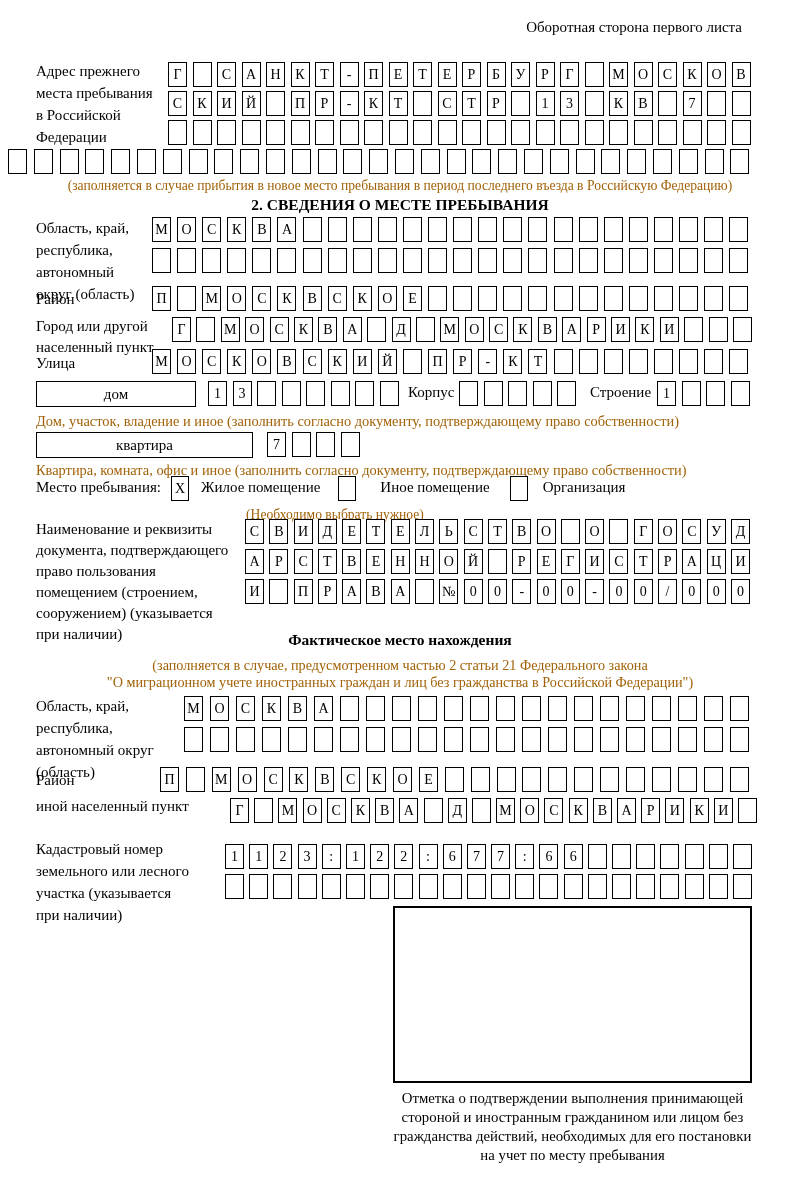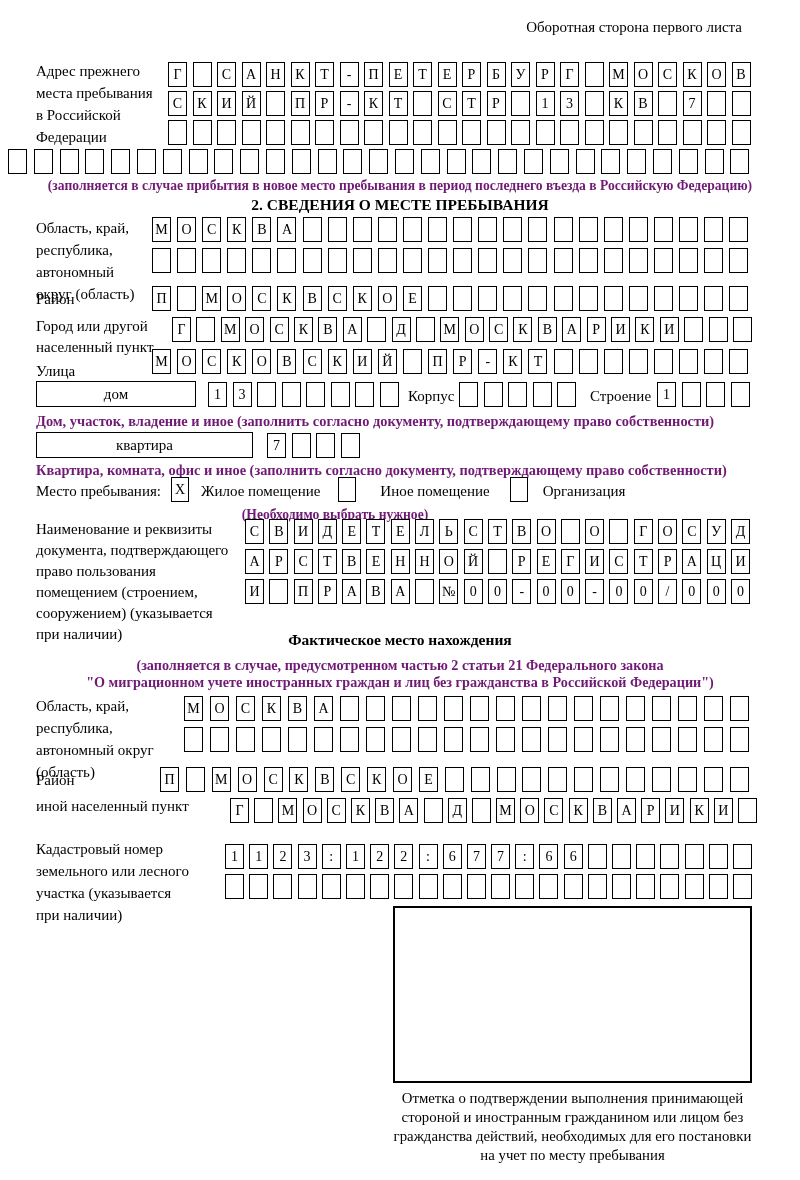--- a/index.html
+++ b/index.html
@@ -8,21 +8,21 @@
     position:relative;
     width:800px; height:1180px;
     background:#ffffff;
     color:#000;
     font-family:"Liberation Serif","DejaVu Serif",serif;
     overflow:hidden;
   }
   .abs { position:absolute; }
   .lbl { font-size:15px; line-height:22px; color:#000; }
   .lbl-sm { font-size:15px; line-height:21px; }
-  .note { font-size:13.6px; color:#701a75;font-weight:bold; }
+  .note { font-size:13.6px; color:#a16207; }
   .title { font-size:15.5px; font-weight:bold; text-align:center; width:100%; }
   .cells { display:flex; align-items:flex-start; }
   .cell {
     width:19px; height:25px;
     border:1.6px solid #000;
     display:inline-flex; align-items:center; justify-content:center;
     font-size:14px; font-family:"Liberation Serif","DejaVu Serif",serif;
     flex:0 0 auto; background:#fff;
   }
   .r-s1 .cell { margin-right:5.5px; }
@@ -37,21 +37,21 @@
   .widebox {
     border:1.6px solid #000; height:26px;
     display:flex; align-items:center; justify-content:center;
     font-size:15px; background:#fff;
   }
   .chk {
     width:18px; height:25px; border:1.6px solid #000;
     display:inline-flex; align-items:center; justify-content:center;
     font-size:14px; background:#fff; flex:0 0 auto;
   }
-  .inline-row { display:flex; align-items:flex-end; }
+  .inline-row { display:flex; align-items:flex-start; }
   .stamp {
     border:2px solid #000; background:#fff;
   }
   .caption { font-size:14.8px; line-height:19px; text-align:center; }
   .center { text-align:center; width:100%; }
 </style>
 </head>
 <body>
 
 <div class="page">
@@ -290,21 +290,21 @@
       <span class="cell">А</span>
       <span class="cell">Р</span>
       <span class="cell">И</span>
       <span class="cell">К</span>
       <span class="cell">И</span>
       <span class="cell"></span>
       <span class="cell"></span>
       <span class="cell"></span>
     </div>
 
-  <div class="abs lbl" style="left:36px; top:360px;">Улица</div>
+  <div class="abs lbl" style="left:36px; top:352px;">Улица</div>
   <div class="abs cells r-a" style="left:152px; top:349px;">
       <span class="cell">М</span>
       <span class="cell">О</span>
       <span class="cell">С</span>
       <span class="cell">К</span>
       <span class="cell">О</span>
       <span class="cell">В</span>
       <span class="cell">С</span>
       <span class="cell">К</span>
       <span class="cell">И</span>

